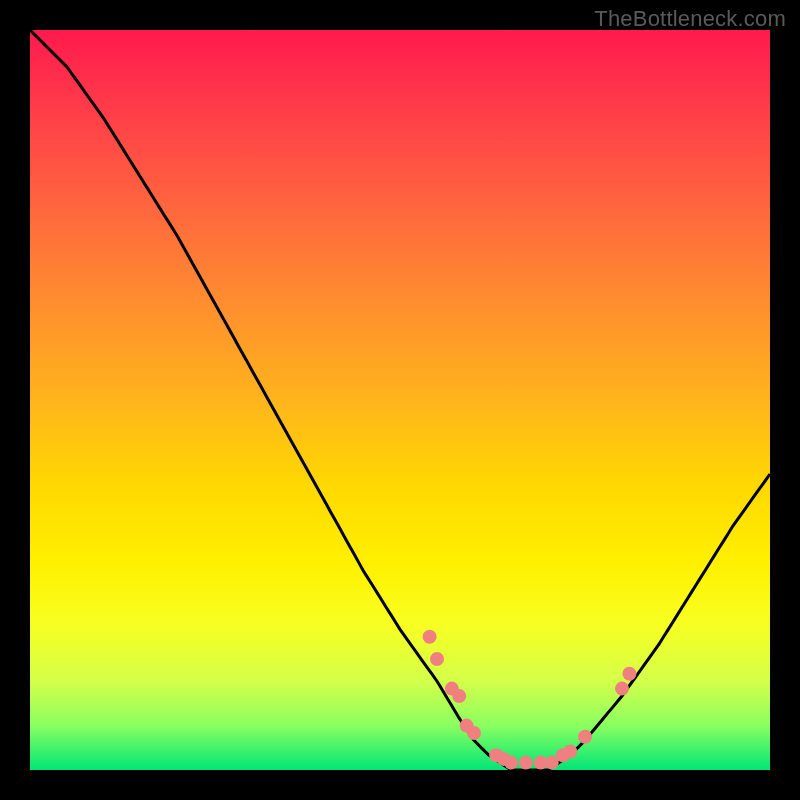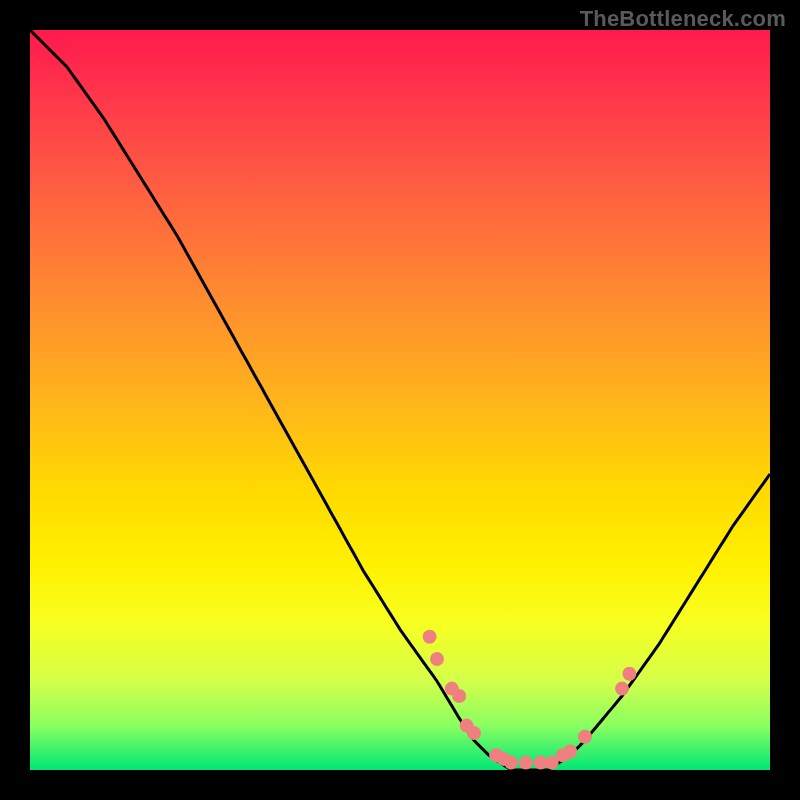--- a/index.html
+++ b/index.html
@@ -36,21 +36,21 @@
       #f8ff20 80%,
       #d4ff4a 88%,
       #8aff60 94%,
       #00e676 100%);
   }
   .watermark {
     position: absolute;
     top: 6px;
     right: 14px;
     font-size: 22px;
-    font-weight: 700;
+    font-weight: 400;
     color: #5a5a5a;
     letter-spacing: 0.2px;
   }
   svg.curve {
     position: absolute;
     top: 30px;
     left: 30px;
     width: 740px;
     height: 740px;
   }

